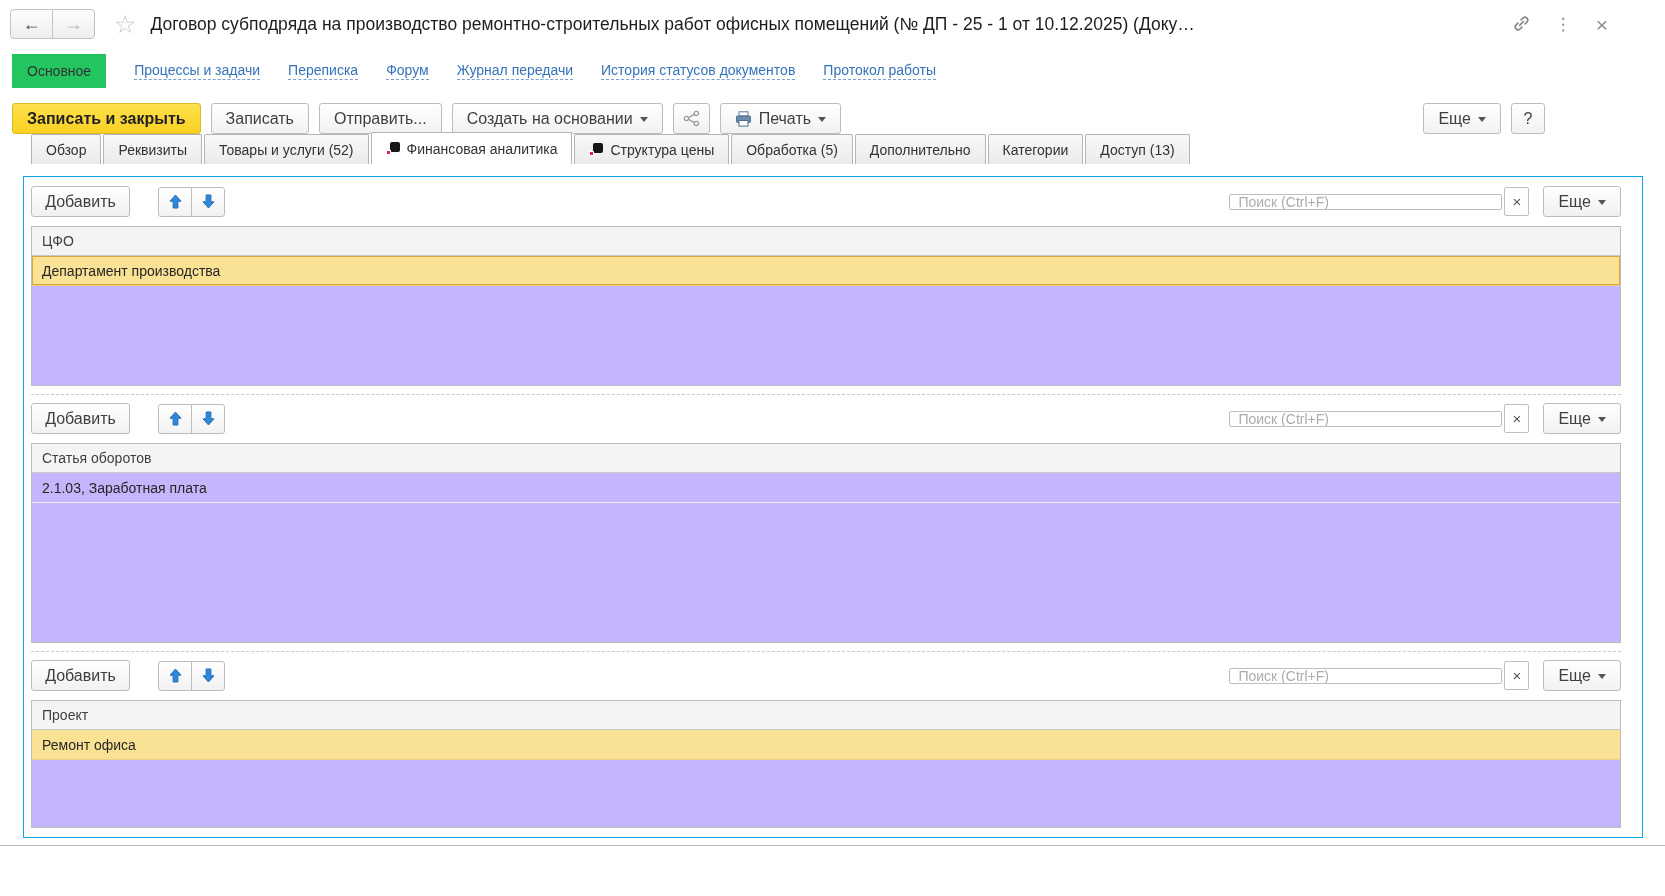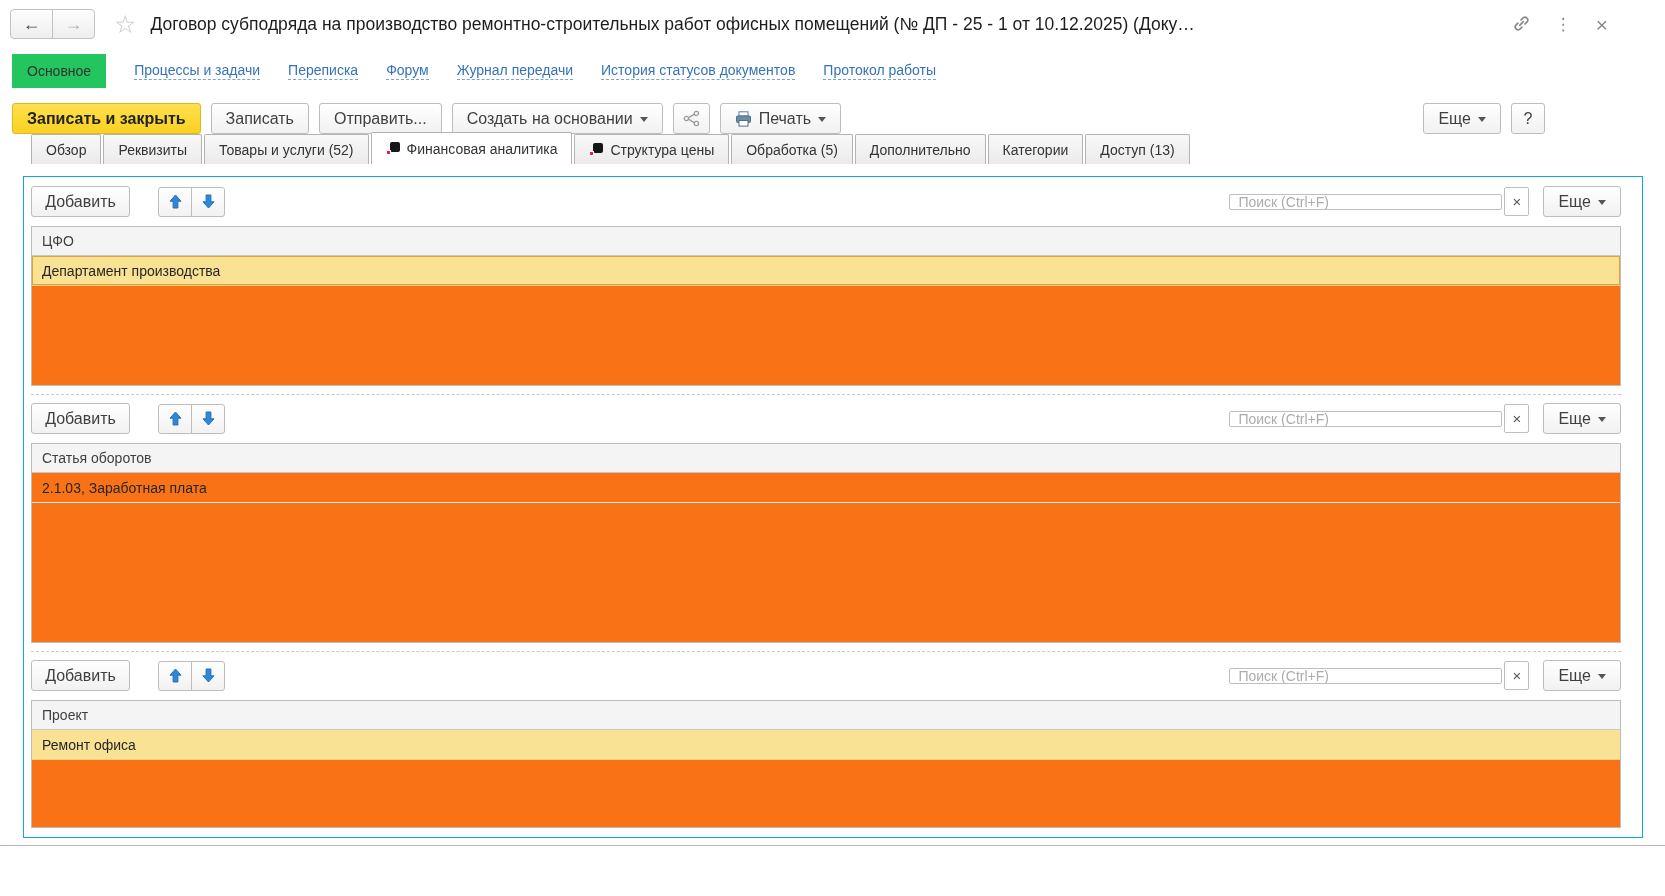--- a/index.html
+++ b/index.html
@@ -72,21 +72,21 @@
   .arrowbtn.down { border-radius:0 3px 3px 0; margin-left:-1px; }
   .rgt { margin-left:auto; display:flex; align-items:center; }
   .search { width:273px; height:16px; border:1px solid #BFBFBF; border-radius:2px;
     padding:0 8px; font-family:inherit; font-size:14px; color:#333; outline:none; }
   .search::placeholder { color:#ACACAC; }
   .clrbtn { width:25px; height:29px; border:1px solid #BFBFBF; background:#fff;
     color:#555; font-size:15px; margin-left:2px; border-radius:2px; cursor:pointer;
     display:flex; align-items:center; justify-content:center; padding:0;
     font-family:inherit; }
   .morebtn { margin-left:14px; }
-  .tbl { border:1px solid #BDBDBD; background:#f97316; overflow:hidden; }
+  .tbl { border:1px solid #BDBDBD; background:#c4b5fd; overflow:hidden; }
   .thead { height:29px; background:#F4F4F4; border-bottom:1px solid #C9C9C9;
     display:flex; align-items:center; padding:0 10px; color:#3F3F3F; cursor:pointer; }
   .trow { height:30px; display:flex; align-items:center; padding:0 10px;
     border-bottom:1px solid #EDEDED; color:#262626; cursor:pointer; }
   .trow.sel { background:#FAE294; border-bottom-color:#EFD07E; }
   .trow.focus { box-shadow:inset 0 0 0 1px #DEA53C; }
   .dashsep { border-top:1px dashed #C9C9C9; margin:8px 0; }
   .winbottom { position:absolute; top:845px; left:0; width:1665px; height:0;
     border-top:1px solid #B9B9B9; }
 </style>

